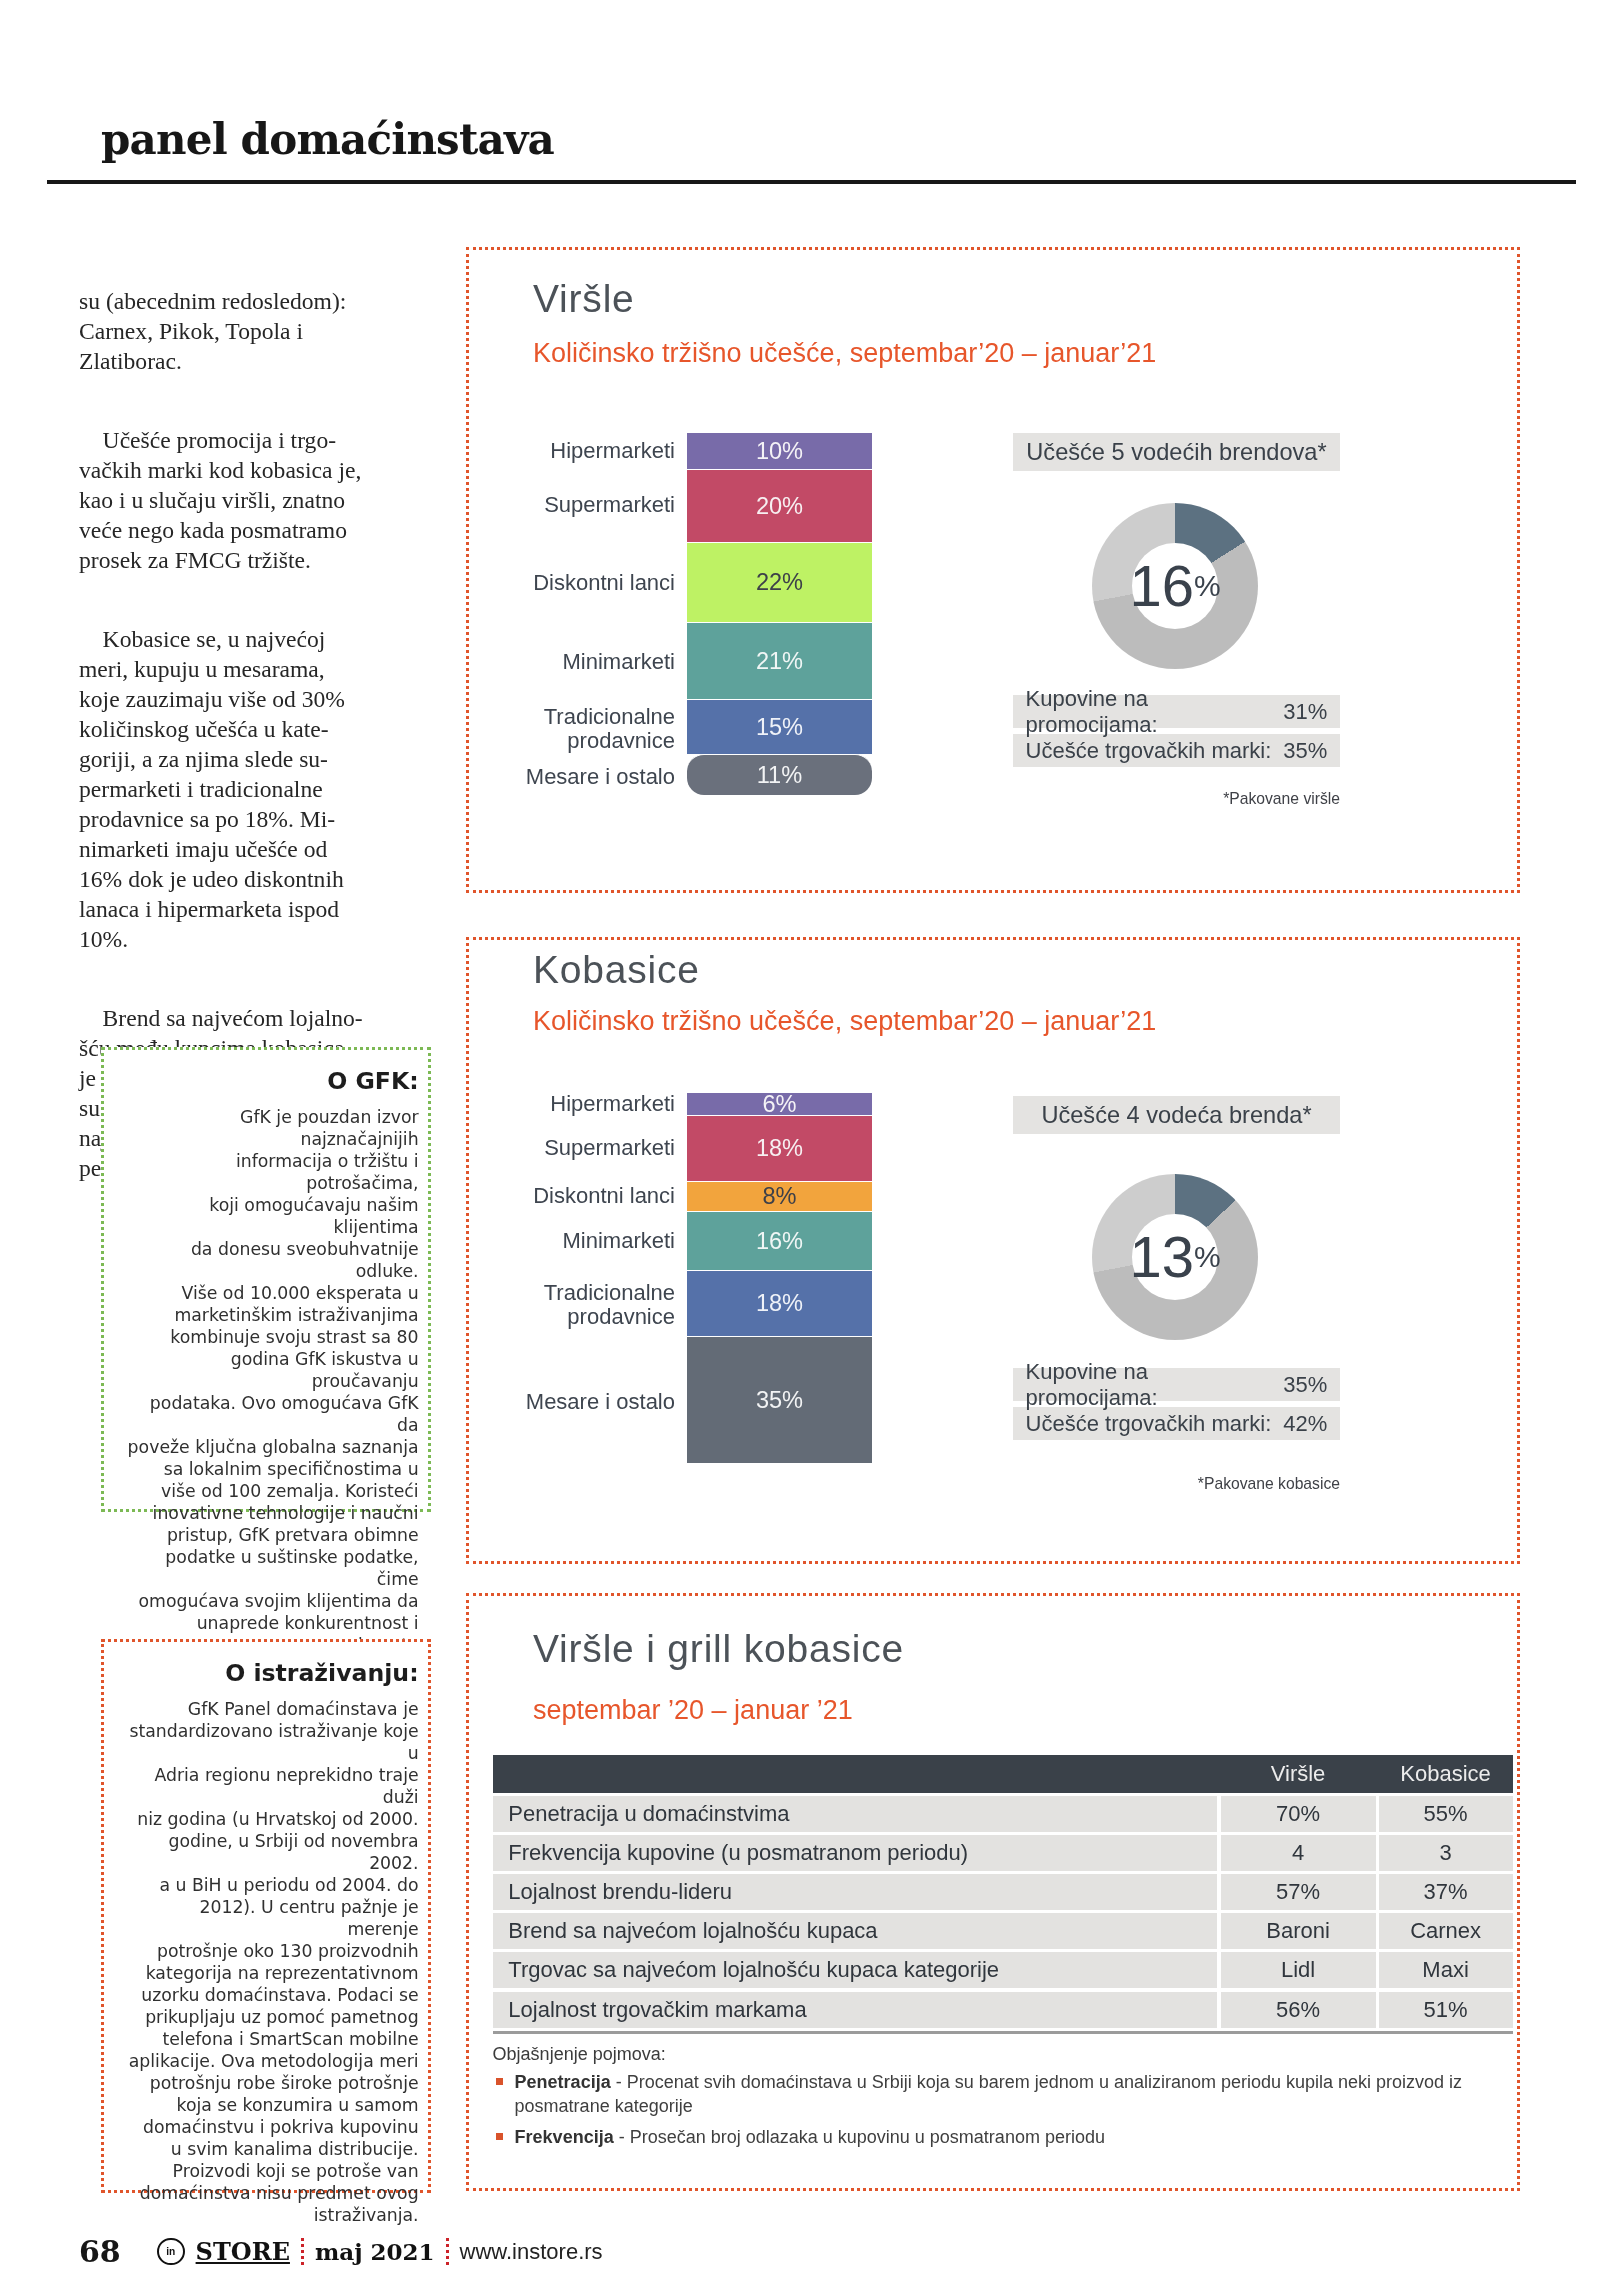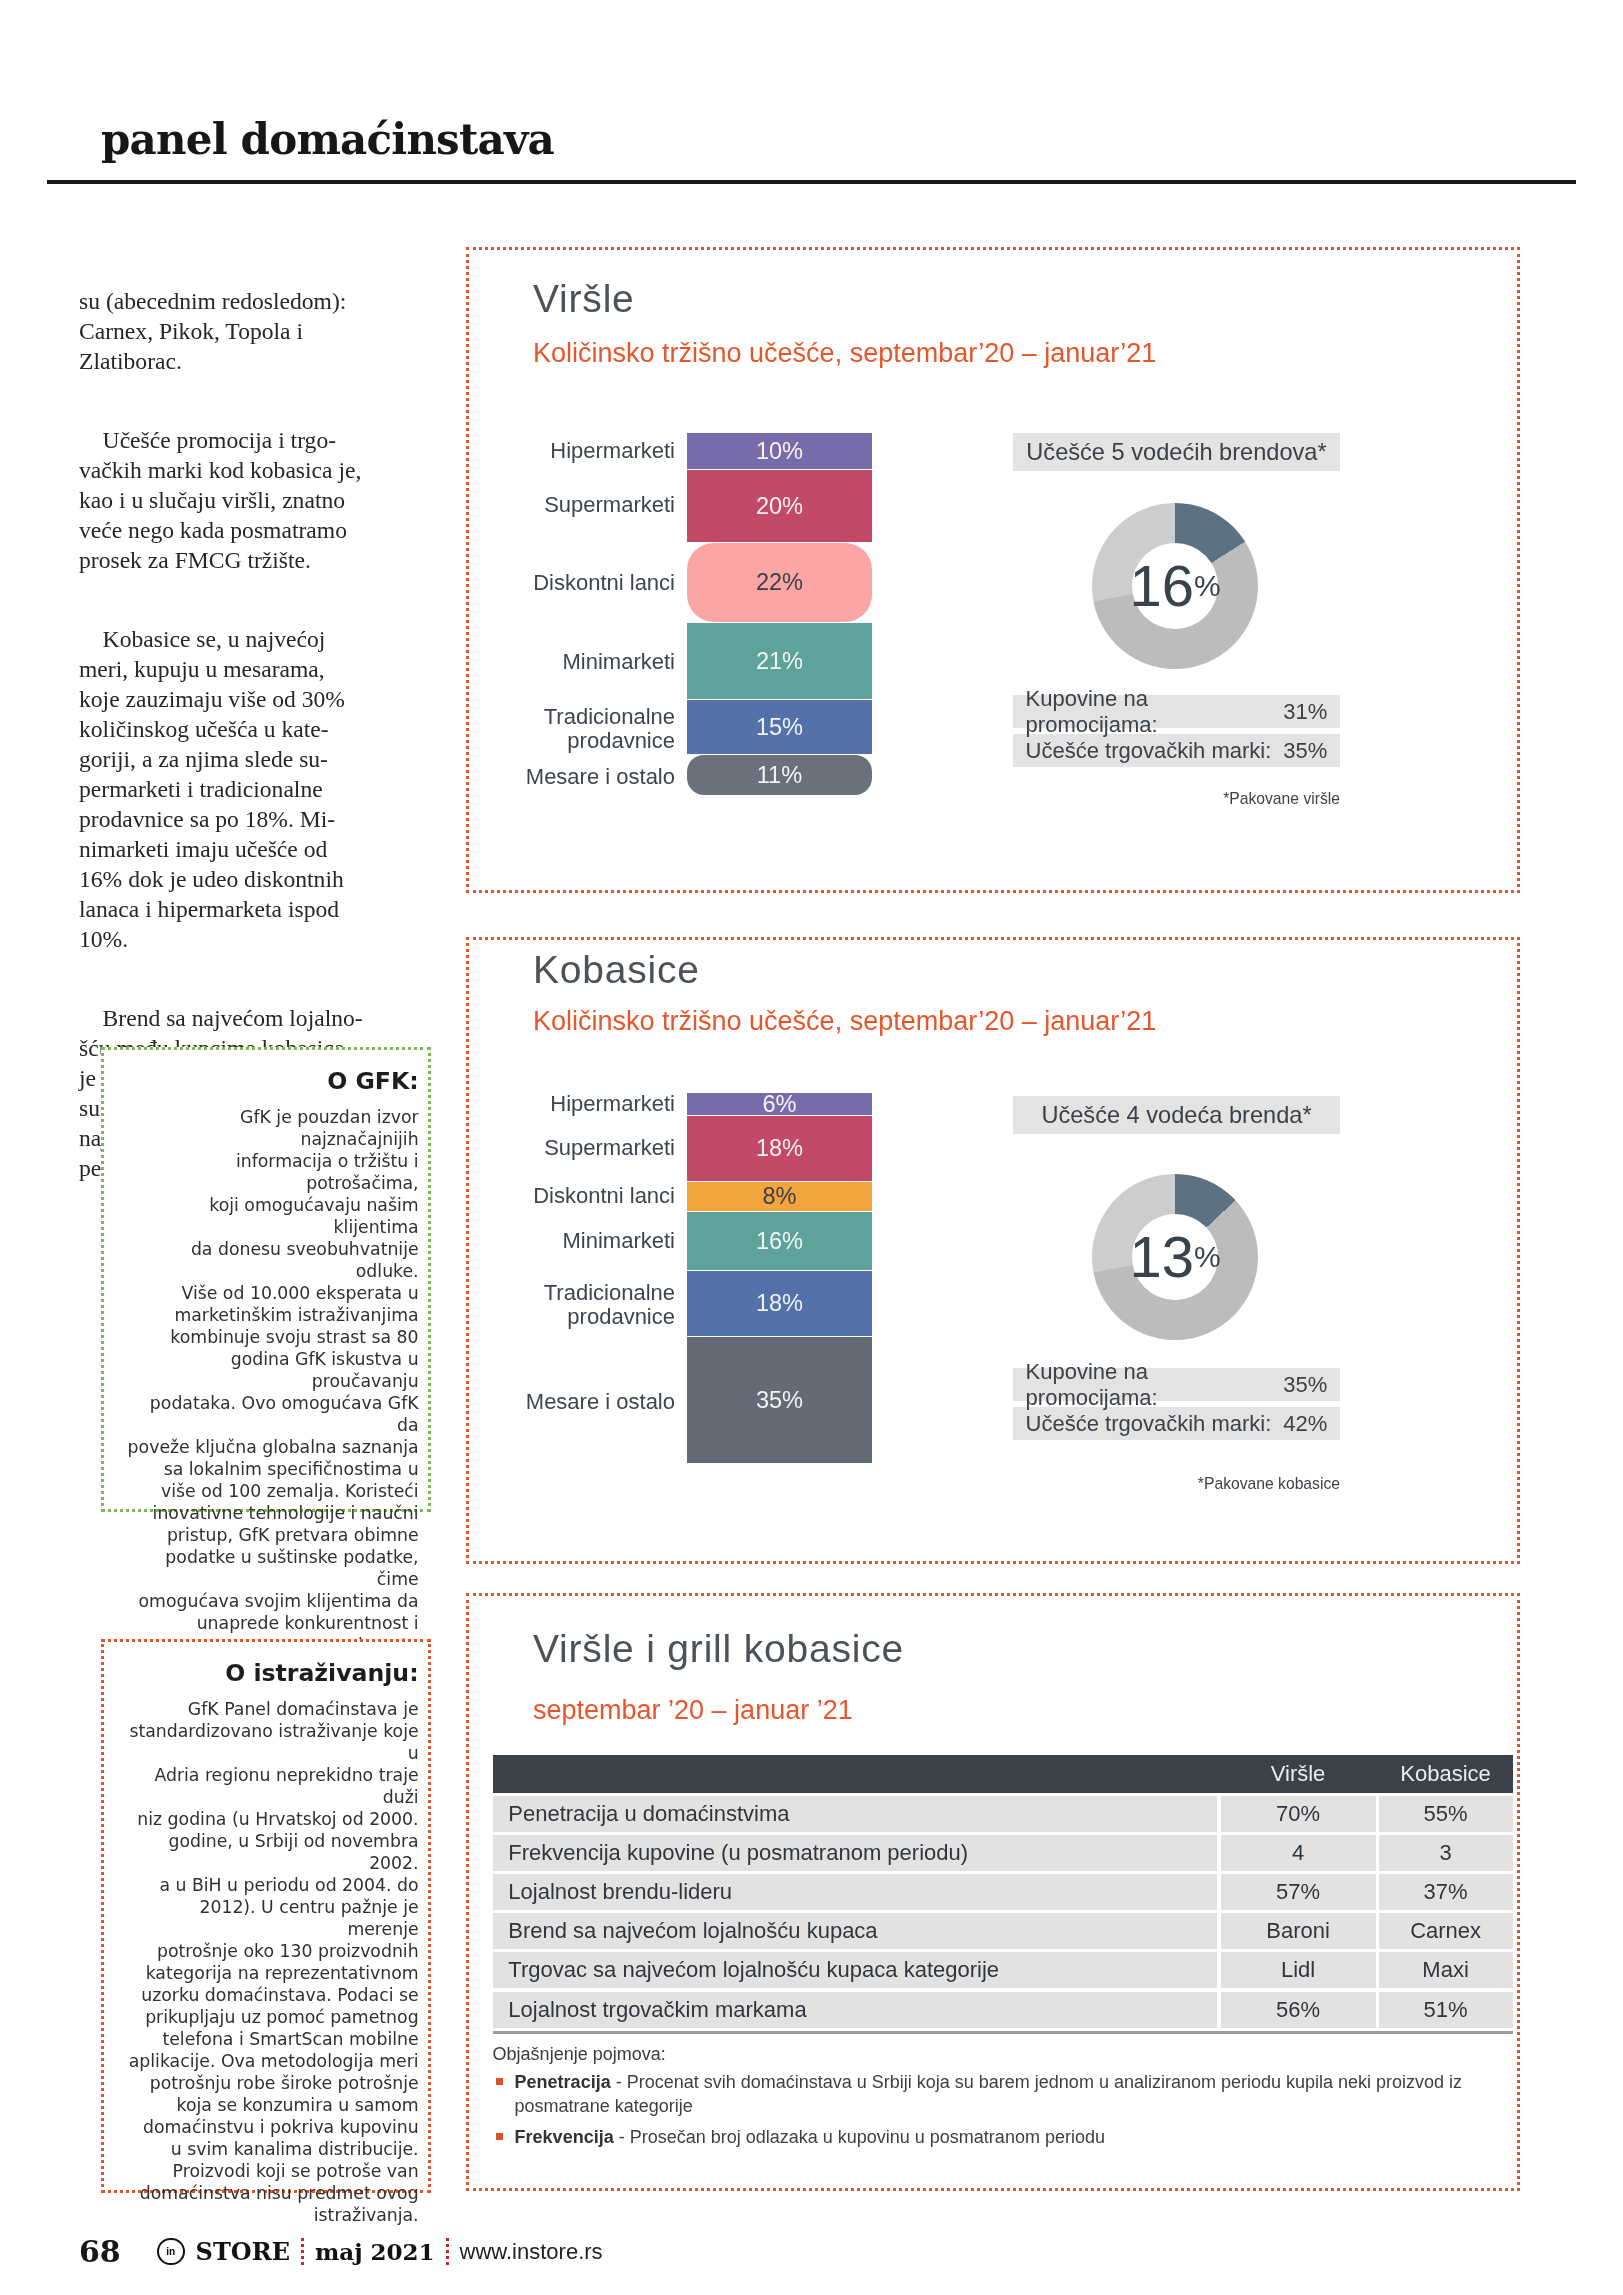--- a/index.html
+++ b/index.html
@@ -77,21 +77,21 @@
                background:#d9532b;}
   .glossary .term{font-weight:bold;color:#333;}
 
   
   #page-num{position:absolute;left:79px;top:2234px;font-family:"DejaVu Serif",serif;
             font-weight:800;font-size:30px;color:#171717;}
   #footer-brand{position:absolute;left:157px;top:2237px;display:flex;align-items:center;gap:11px;}
   .logo-circle{width:23.6px;height:23.6px;border:2.4px solid #111;border-radius:50%;
                display:flex;align-items:center;justify-content:center;
                font-size:10.2px;font-weight:bold;color:#111;}
-  .logo-store{font-family:"DejaVu Serif",serif;font-weight:800;font-size:24px;color:#111;letter-spacing:0;}
+  .logo-store{font-family:"DejaVu Serif",serif;font-weight:800;font-size:24px;color:#111;letter-spacing:0;text-decoration:underline;}
   .footer-sep{height:27px;border-left:3.1px dotted #cc2229;}
   .footer-issue{font-family:"DejaVu Serif",serif;font-weight:800;font-size:23px;color:#111;}
   .footer-url{font-size:22px;color:#222;}
 </style>
 </head>
 <body>
 
 <div id="page">
 
   <div id="masthead">panel domaćinstava</div>
@@ -181,21 +181,21 @@
           <div class="stack-cat" style="top: 72px;">Supermarketi</div>
           <div class="stack-cat" style="top: 150px;">Diskontni lanci</div>
           <div class="stack-cat" style="top: 229px;">Minimarketi</div>
           <div class="stack-cat" style="top: 296px;">Tradicionalne
 prodavnice</div>
           <div class="stack-cat" style="top: 344px;">Mesare i ostalo</div>
         </div>
       <div class="stack-bars">
           <div class="stack-seg" style="height: 36px; background: rgb(120, 107, 169); color: rgb(244, 242, 246);">10%</div>
           <div class="stack-seg" style="height: 72px; background: rgb(194, 74, 102); color: rgb(247, 239, 241);">20%</div>
-          <div class="stack-seg" style="height: 79px; background: #fca5a5; color: rgb(61, 64, 73); border-radius: 27px;">22%</div>
+          <div class="stack-seg" style="height: 79px; background: #bef264; color: rgb(61, 64, 73);">22%</div>
           <div class="stack-seg" style="height: 76px; background: rgb(94, 162, 155); color: rgb(240, 246, 245);">21%</div>
           <div class="stack-seg" style="height: 54px; background: rgb(85, 113, 169); color: rgb(239, 242, 248);">15%</div>
           <div class="stack-seg" style="height: 40px; background: rgb(106, 112, 124); color: rgb(242, 243, 244); border-radius: 17px;">11%</div>
         </div>
     </div>
 
     <div class="panel-header" style="top:183px">Učešće 5 vodećih brendova*</div>
     <div class="donut" style="top: 253px; background: conic-gradient(rgb(92, 113, 129) 0%, rgb(92, 113, 129) 16%, rgb(188, 188, 188) 16%, rgb(188, 188, 188) 72%, rgb(205, 205, 205) 72%, rgb(205, 205, 205) 100%);">
       <div class="donut-hole">
         <span class="donut-num">16</span>

